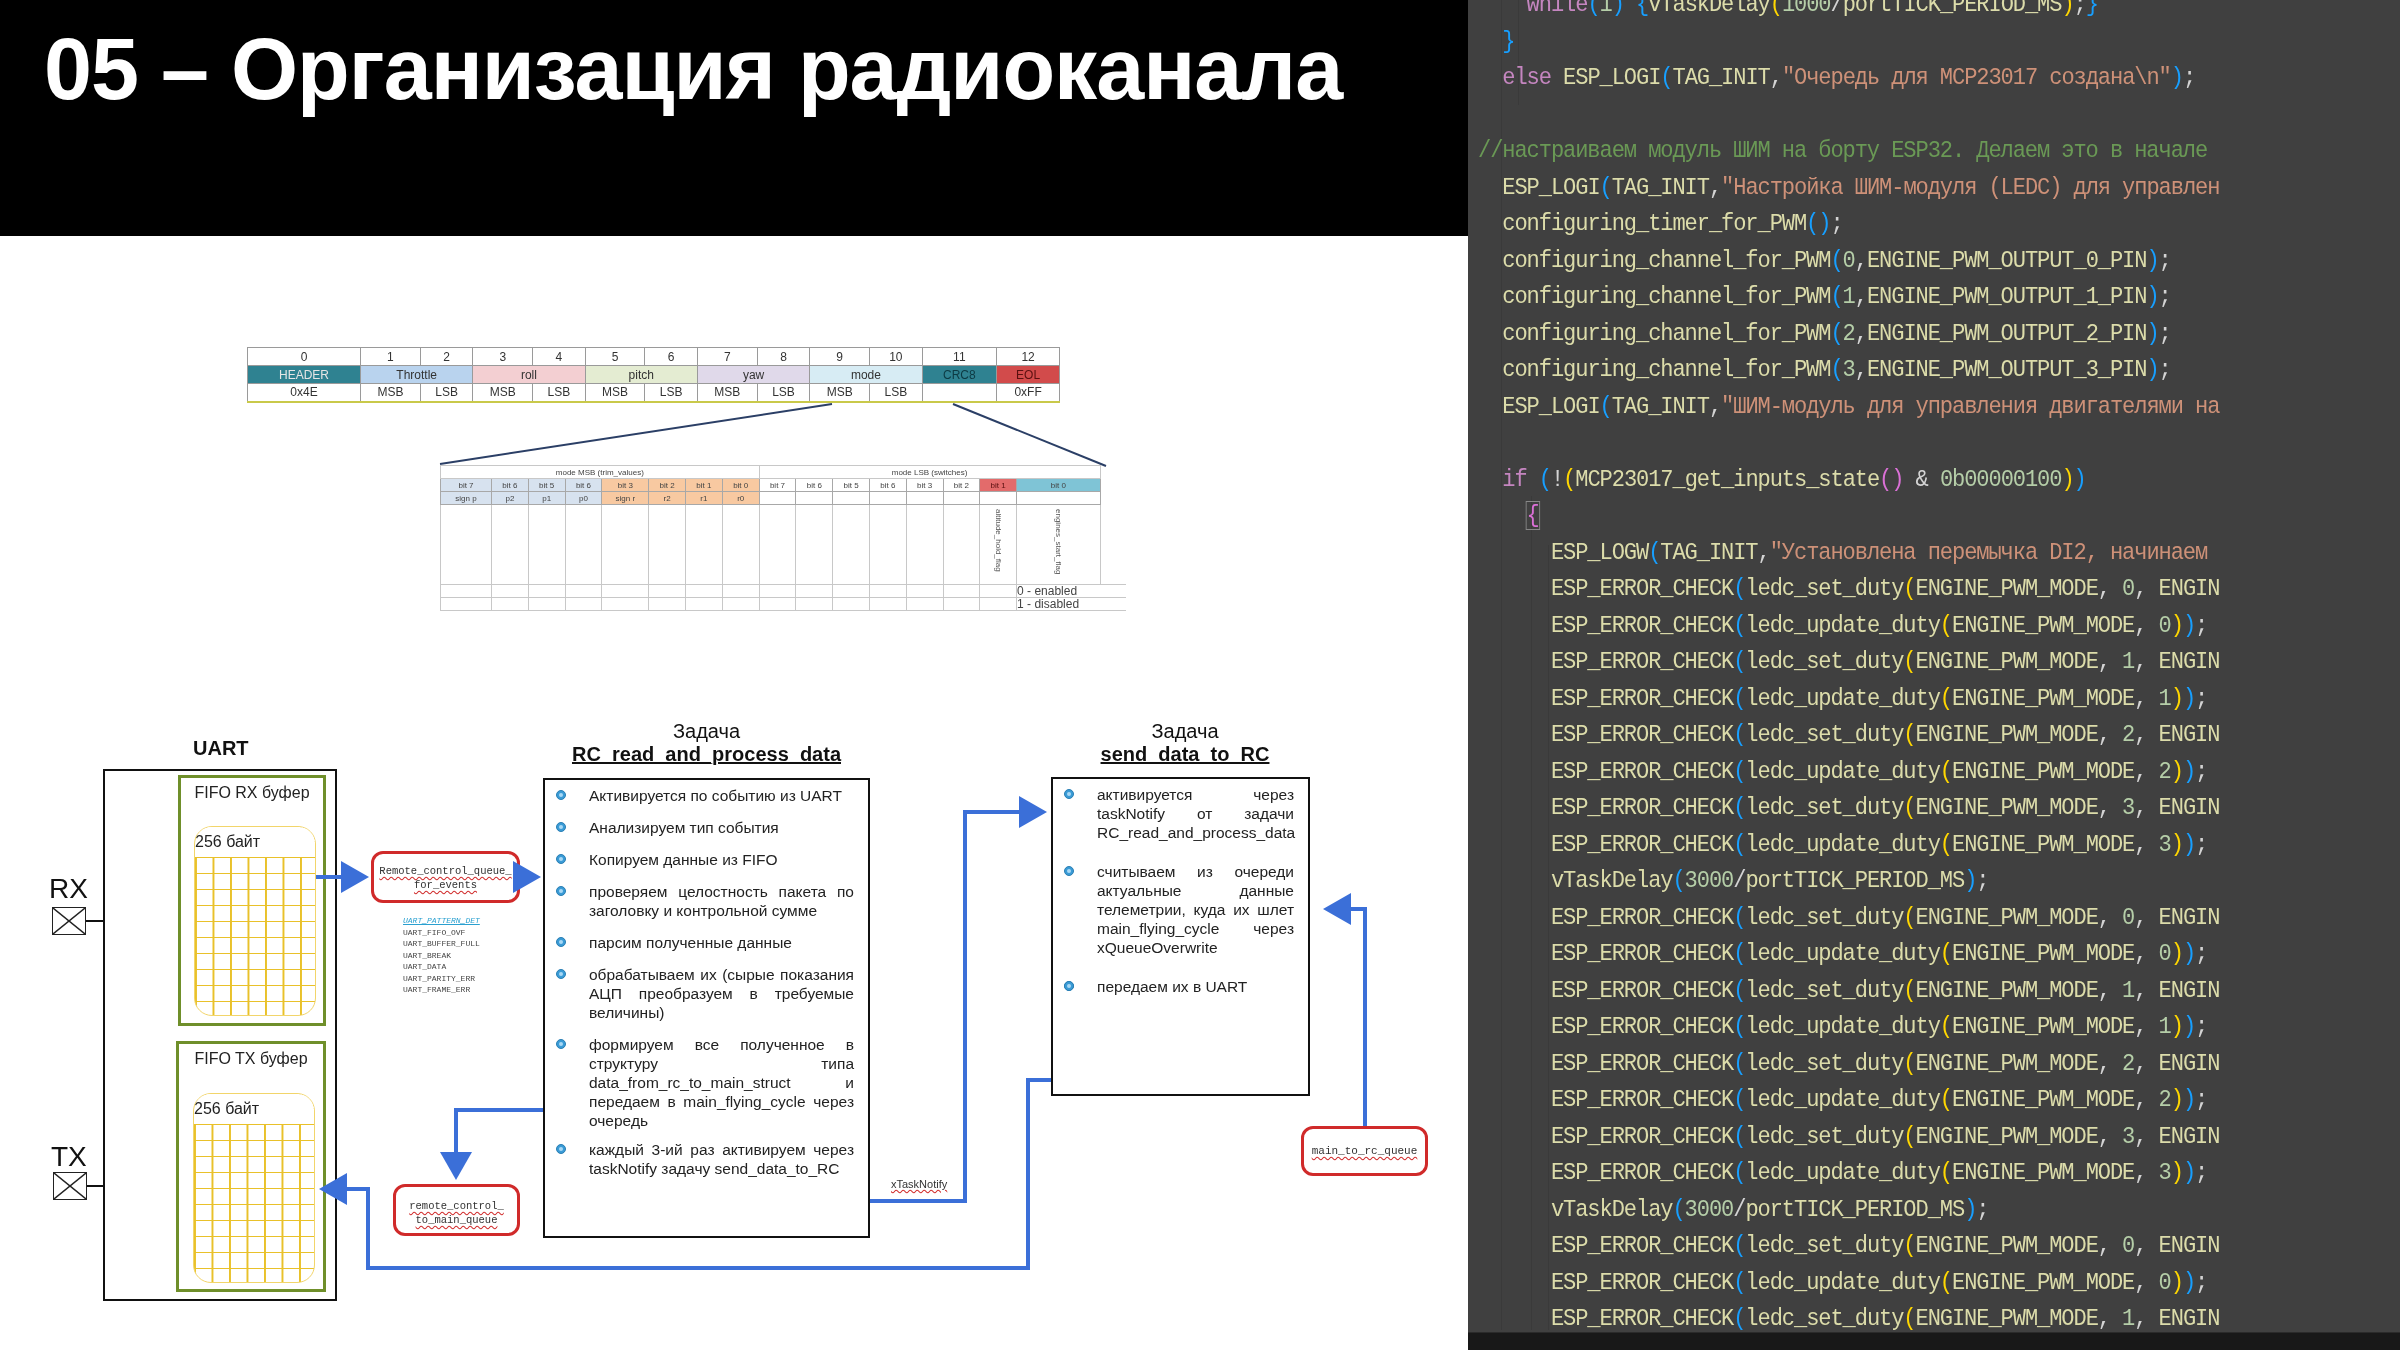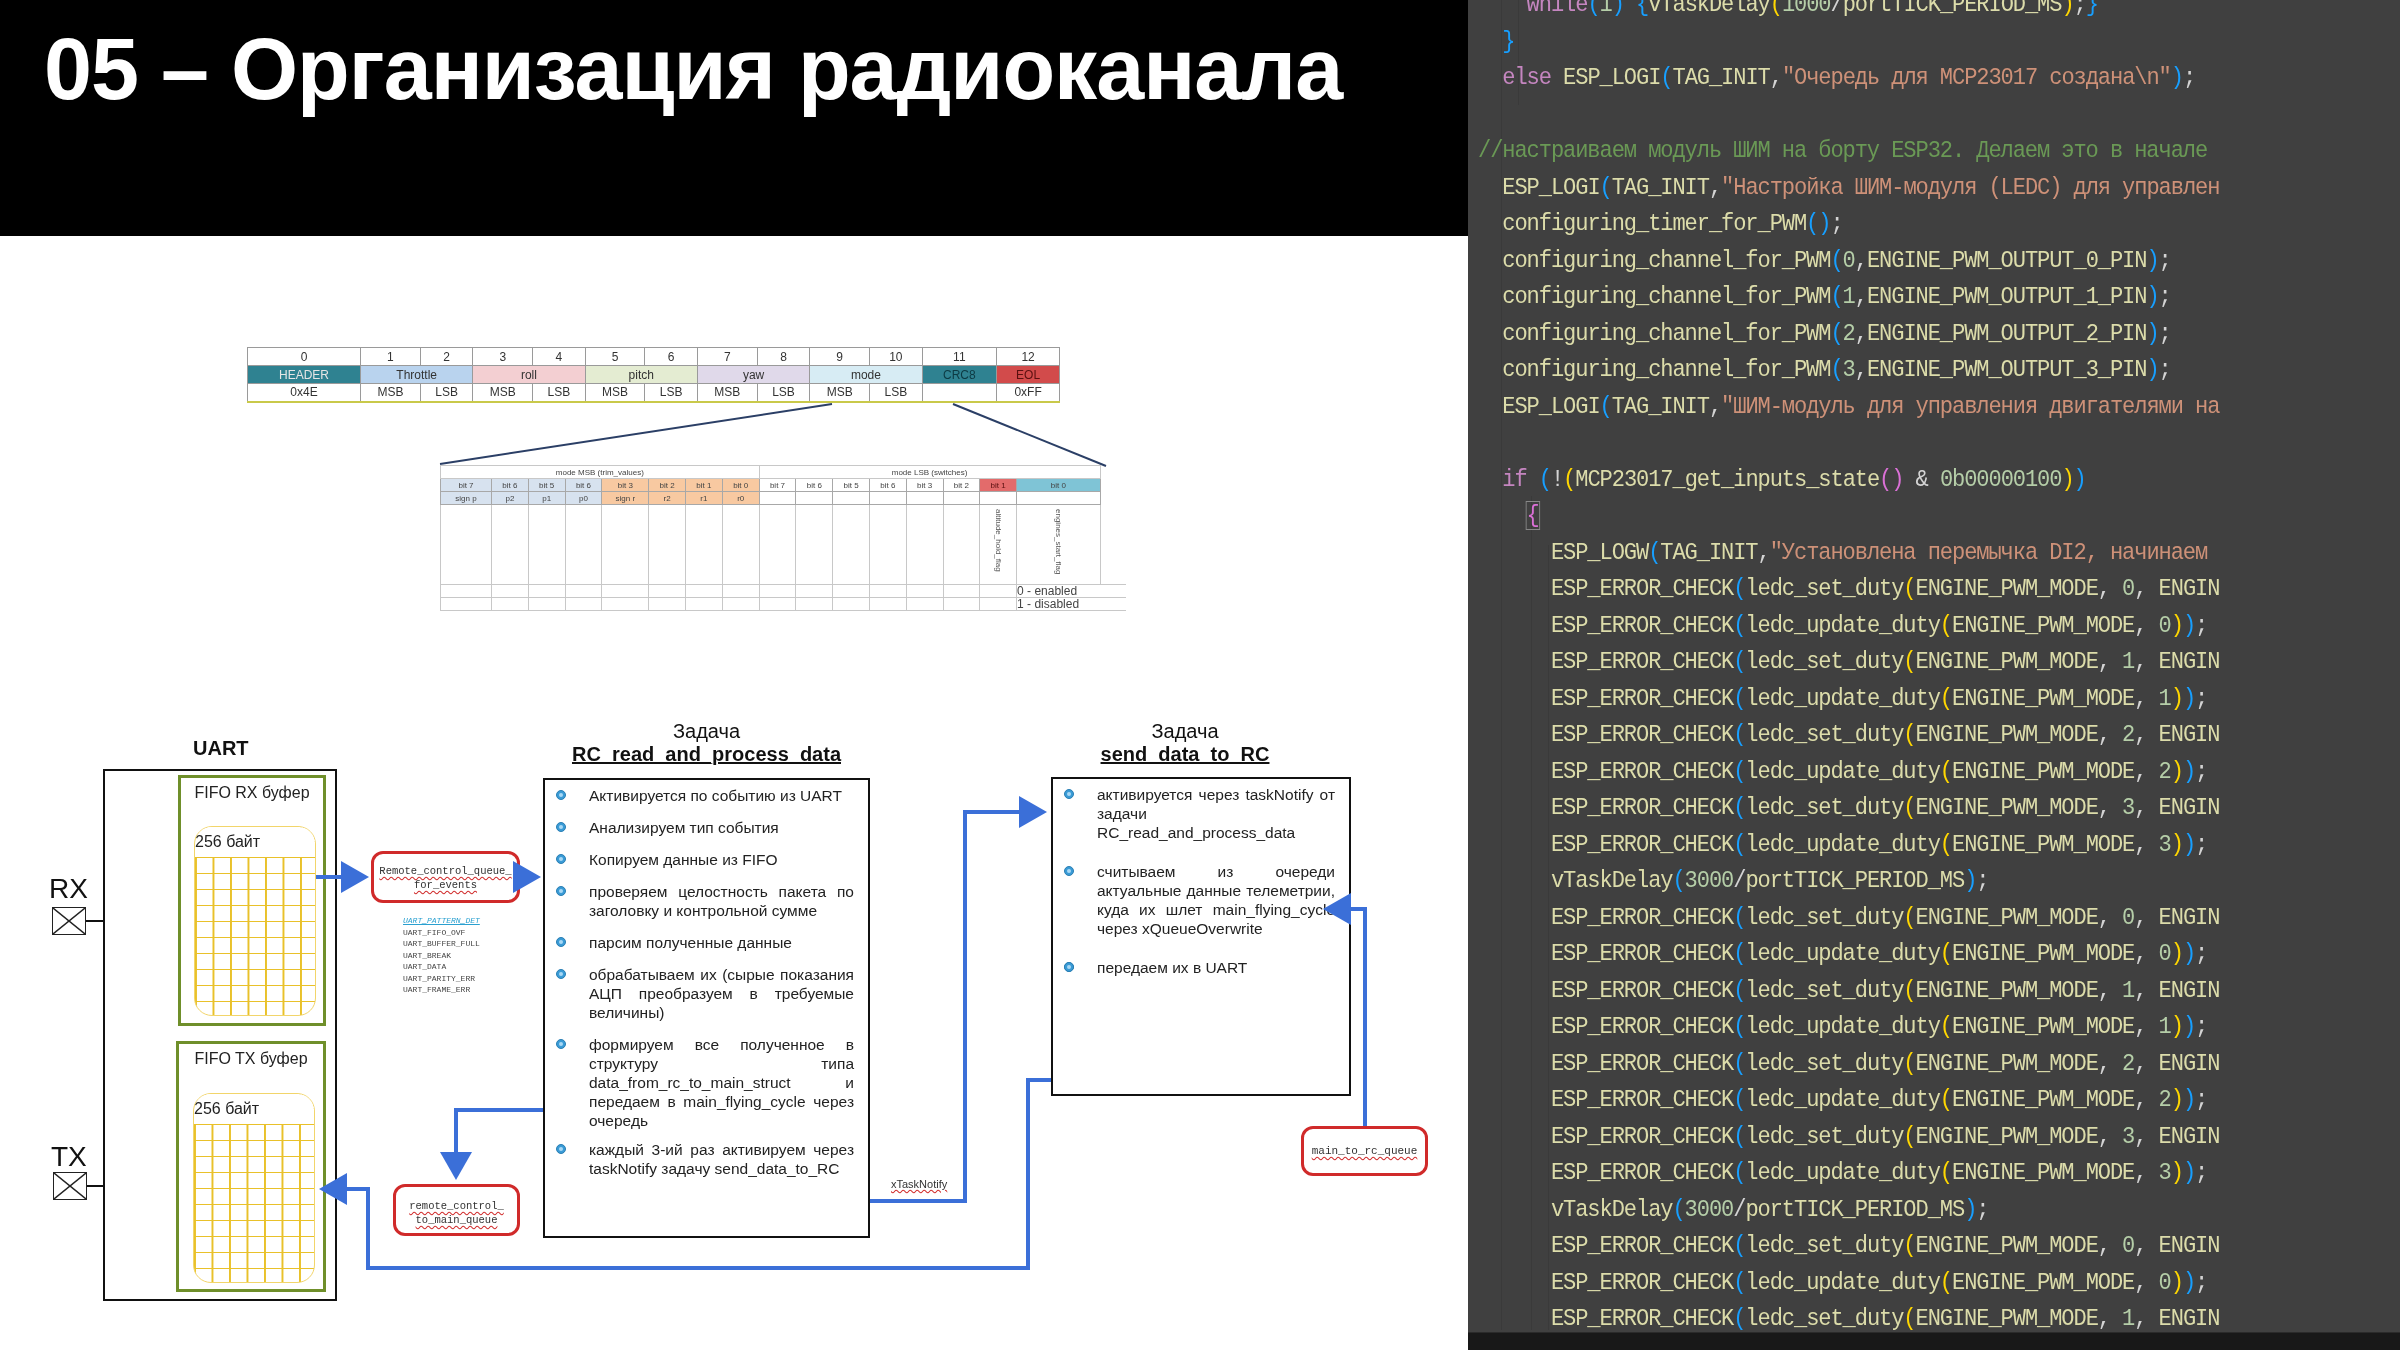--- a/index.html
+++ b/index.html
@@ -69,21 +69,21 @@
   #events-list div:first-child { color: #2aa0d0; text-decoration: underline; font-style: italic; }
 
   .task-caption { position: absolute; text-align: center; color: #111; }
   .task-caption .t1 { font-size: 20px; }
   .task-caption .t2 { font-size: 20px; font-weight: bold; text-decoration: underline; text-decoration-color: #111; }
   #cap-rc { left: 543px; top: 720px; width: 327px; }
   #cap-send { left: 1051px; top: 720px; width: 268px; }
 
   .task-box { position: absolute; border: 2.5px solid #111; background: #fff; padding: 6px 14px 6px 10px; }
   #box-rc { left: 543px; top: 778px; width: 327px; height: 460px; }
-  #box-send { left: 1051px; top: 777px; width: 300px; height: 319px; }
+  #box-send { left: 1051px; top: 777px; width: 259px; height: 319px; }
   .bullet { position: relative; padding-left: 34px; font-size: 15.5px; color: #222; text-align: justify; text-align-last: left; line-height: 19px; }
   .bullet .dot { position: absolute; left: 1px; top: 4px; width: 10px; height: 10px; border-radius: 50%; background: #3a9bd6; border: 1px solid #2a7fb4; }
   .bullet .dot::after { content: ""; position: absolute; left: 2px; top: 2px; width: 4px; height: 4px; border-radius: 50%; background: #a8d8f5; }
   #box-rc .bullet { margin-bottom: 13px; }
   #box-rc .bullet.b7 { margin-bottom: 10px; }
   #box-send .bullet { margin-bottom: 20px; }
 
   #xtask-label { left: 891px; top: 1178px; font-size: 11px; color: #333; text-decoration: underline wavy #d02a2a; }
 
   

